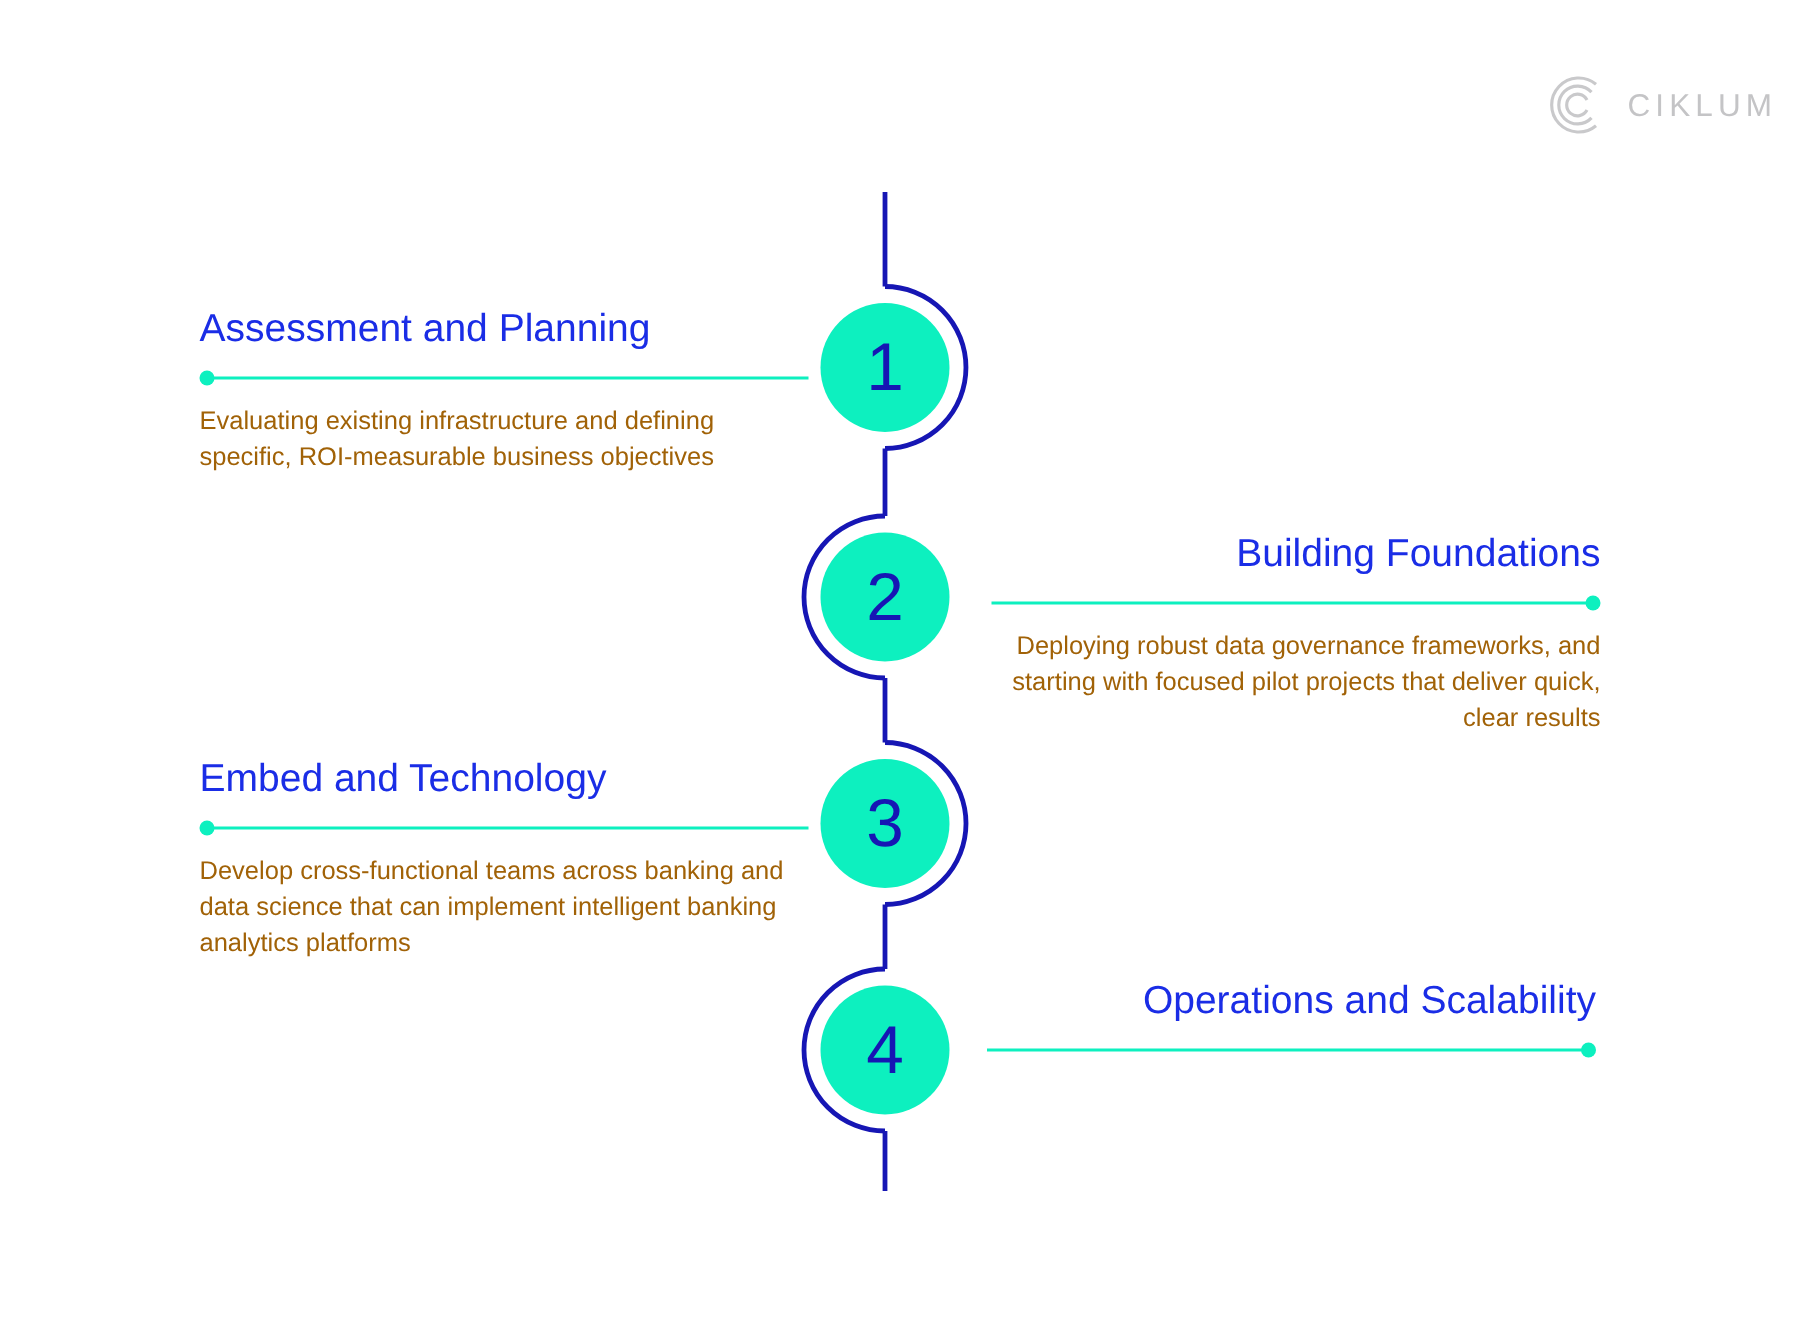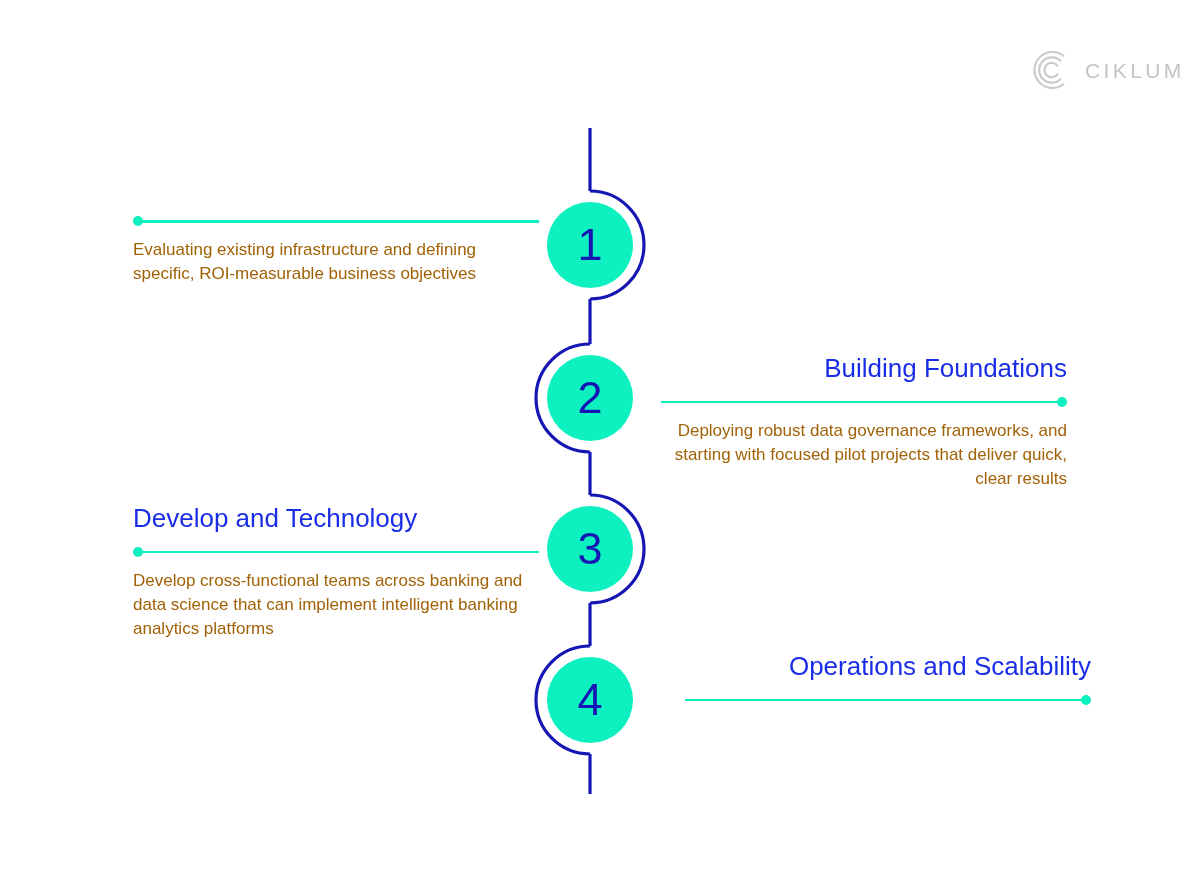--- a/index.html
+++ b/index.html
@@ -161,46 +161,47 @@
     <span>2</span>
   </div>
   <div class="node" style="left:547px; top:506px;">
     <span>3</span>
   </div>
   <div class="node" style="left:547px; top:657px;">
     <span>4</span>
   </div>
 
   <div class="step left" style="left:133px; top:203px; width:406px;">
+    <h2 class="step-title">Assessment and Planning</h2>
     <div class="rule">
       <div class="rule-line"></div>
       <div class="rule-dot"></div>
     </div>
     <p class="step-desc">Evaluating existing infrastructure and defining specific, ROI-measurable business objectives</p>
   </div>
 
   <div class="step right" style="left:661px; top:353px; width:406px;">
     <h2 class="step-title">Building Foundations</h2>
     <div class="rule">
       <div class="rule-line"></div>
       <div class="rule-dot"></div>
     </div>
     <p class="step-desc">Deploying robust data governance frameworks, and starting with focused pilot projects that deliver quick, clear results</p>
   </div>
 
   <div class="step left" style="left:133px; top:503px; width:406px;">
-    <h2 class="step-title">Develop and Technology</h2>
+    <h2 class="step-title">Embed and Technology</h2>
     <div class="rule">
       <div class="rule-line"></div>
       <div class="rule-dot"></div>
     </div>
     <p class="step-desc">Develop cross-functional teams across banking and data science that can implement intelligent banking analytics platforms</p>
   </div>
 
-  <div class="step right" style="left:685px; top:651px; width:406px;">
+  <div class="step right" style="left:658px; top:651px; width:406px;">
     <h2 class="step-title">Operations and Scalability</h2>
     <div class="rule">
       <div class="rule-line"></div>
       <div class="rule-dot"></div>
     </div>
   </div>
 
 </div>
 
 </body></html>

